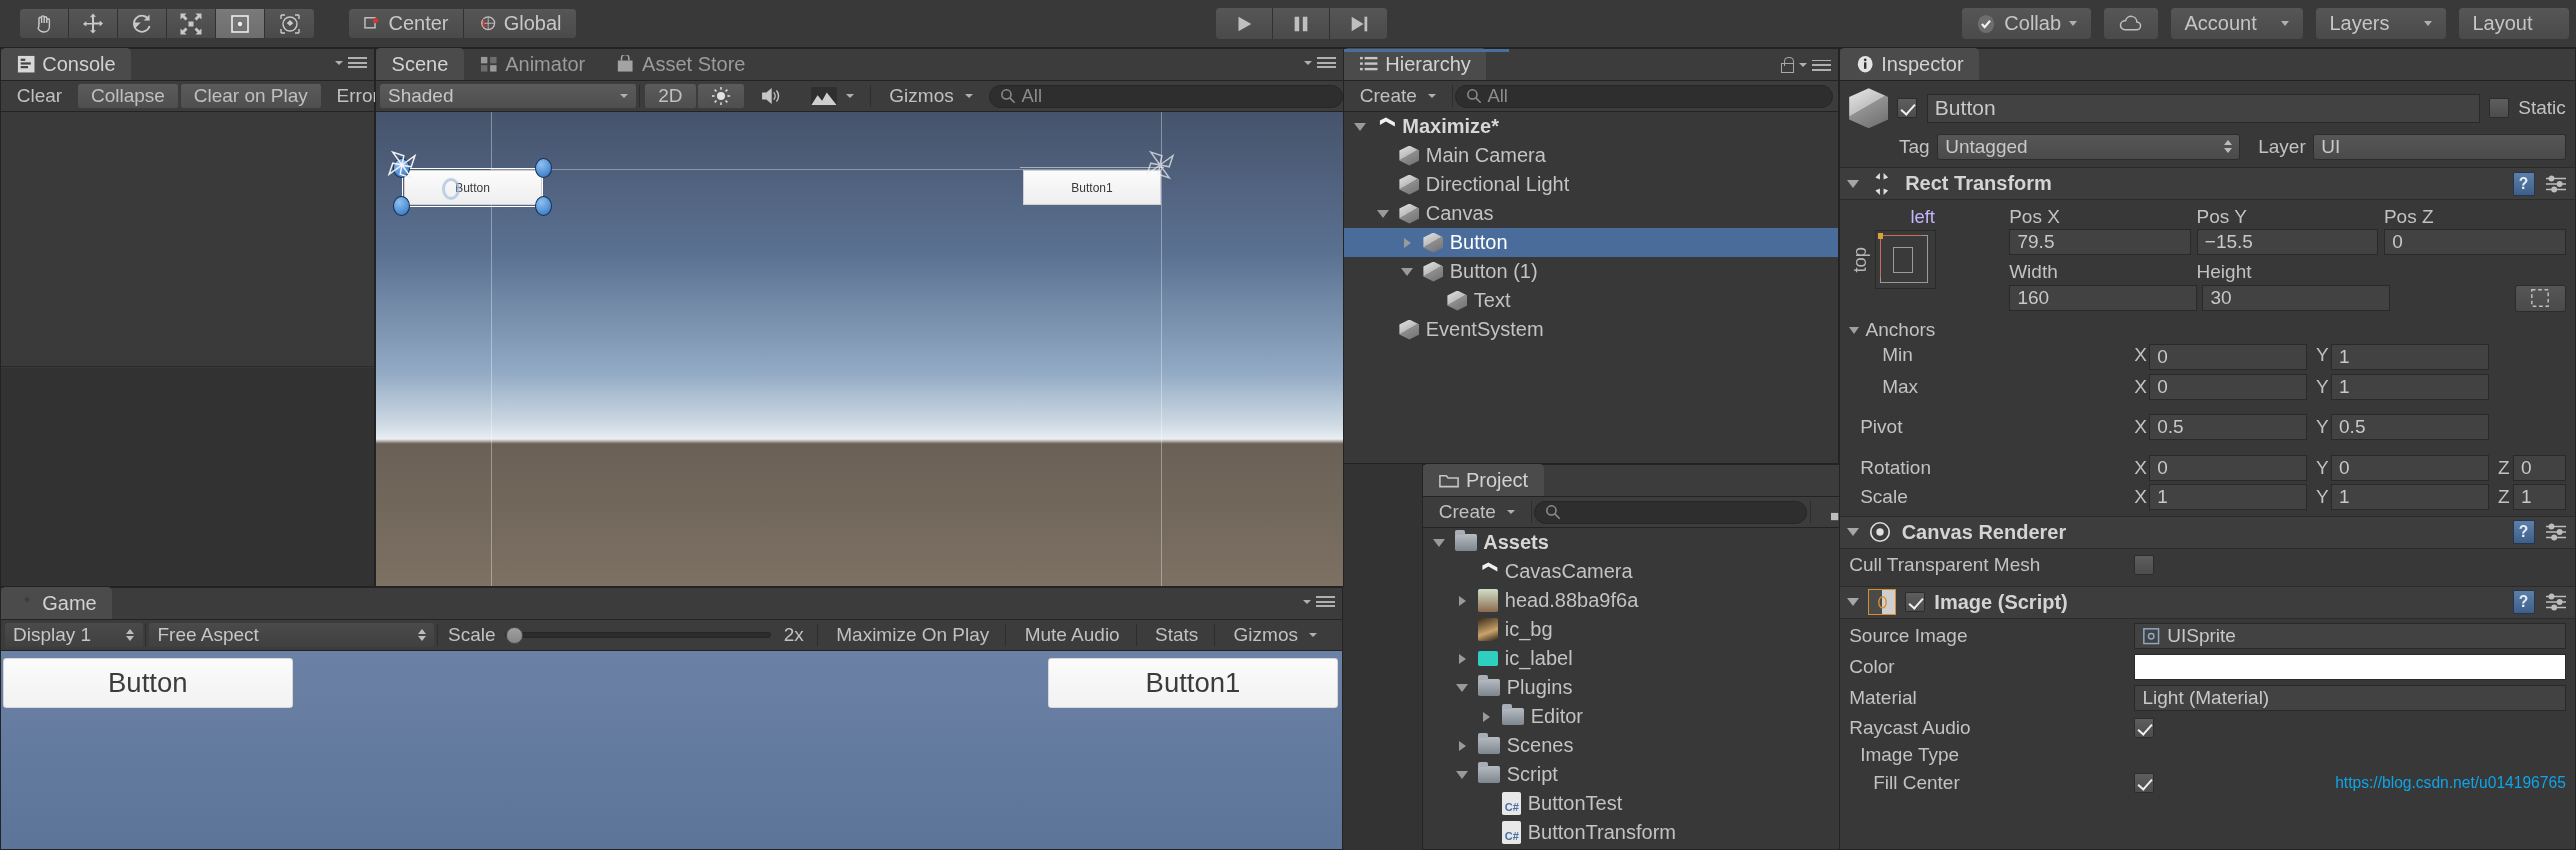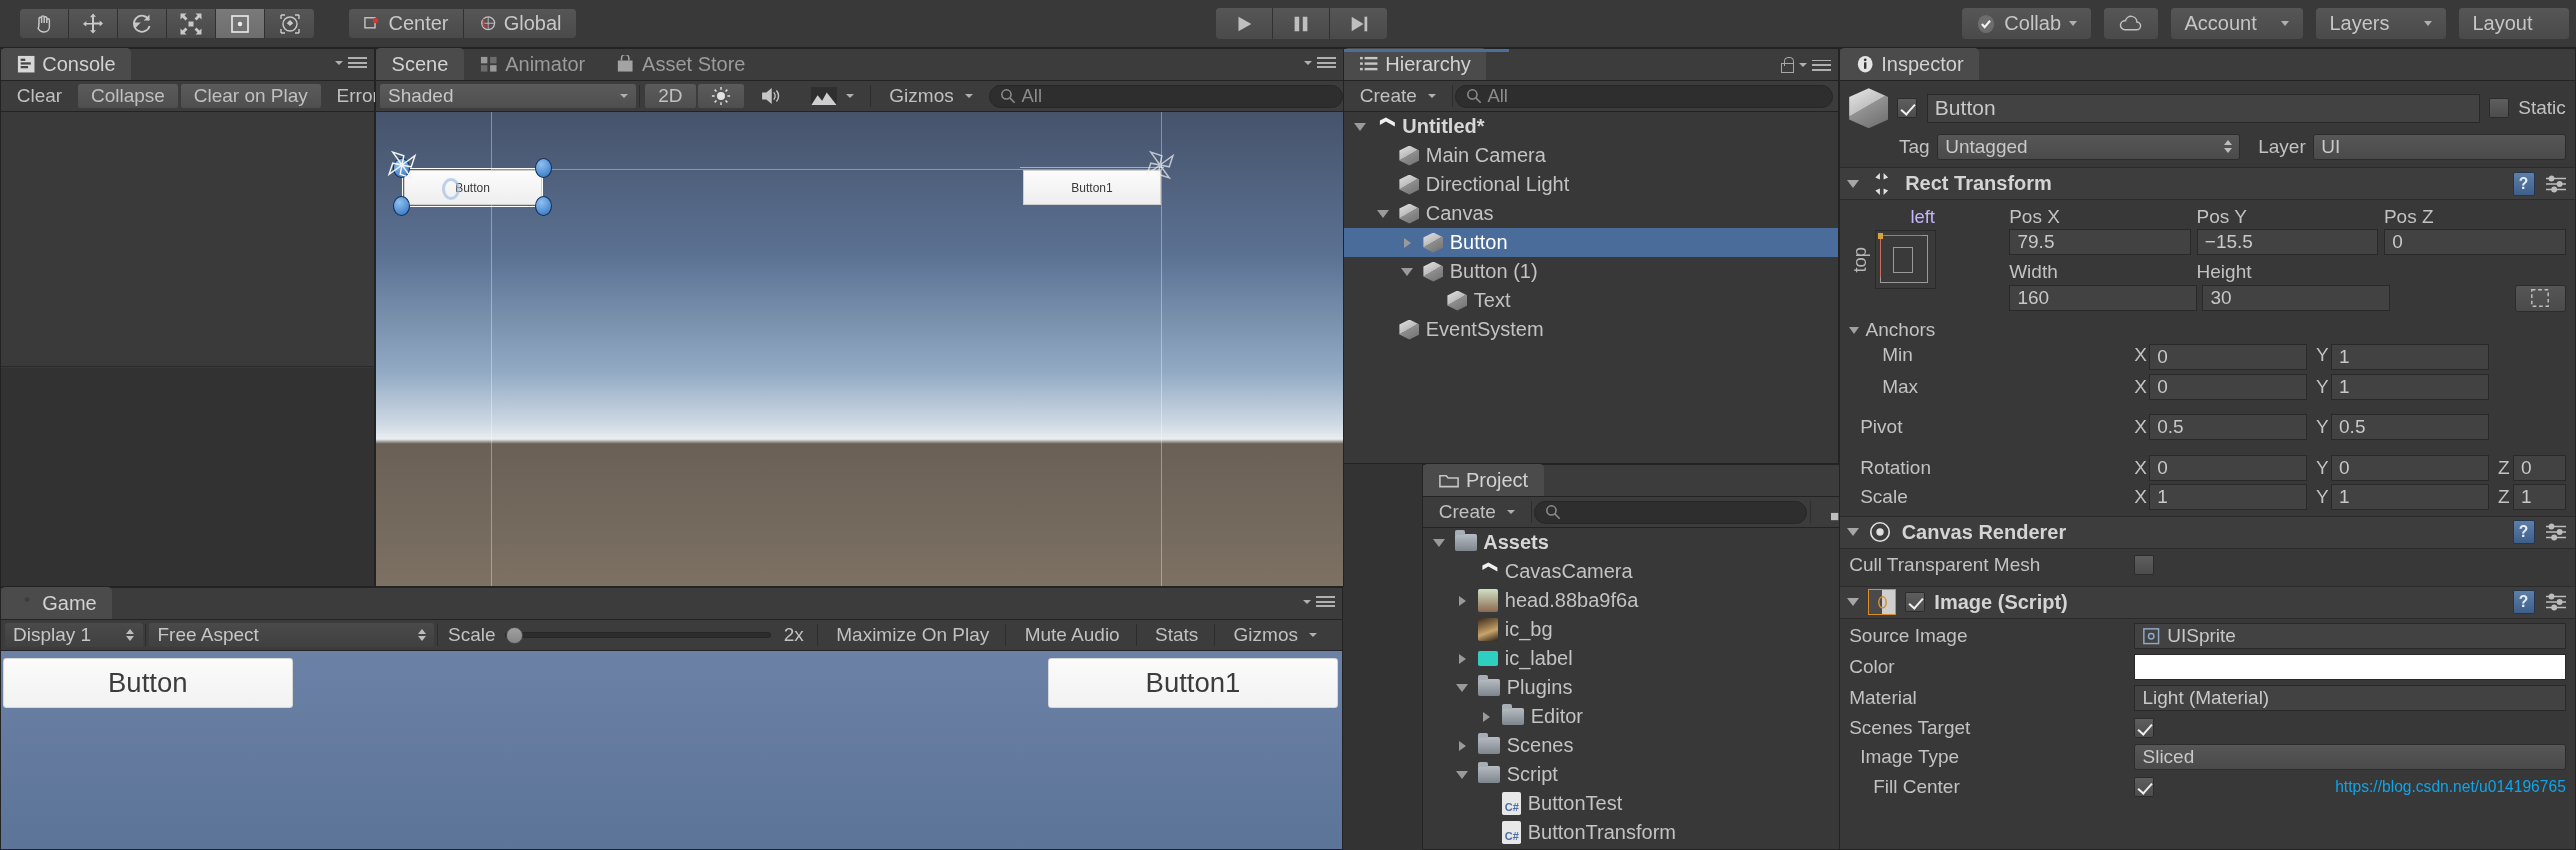--- a/index.html
+++ b/index.html
@@ -642,21 +642,21 @@
           </svg>
         <span>All</span>
       </div>
     </div>
     <div class="tree" id="hier-tree">
         <div class="trow bold" style="padding-left:5.5px">
           <span class="tw">
             <i class="tri open"></i>
           </span>
           <span class="unity-ic"></span>
-          <span>Untitled*</span>
+          <span>Maximize*</span>
         </div>
         <div class="trow" style="padding-left:29px">
           <span class="tw"></span>
           <span class="cube"></span>
           <span>Main Camera</span>
         </div>
         <div class="trow" style="padding-left:29px">
           <span class="tw"></span>
           <span class="cube"></span>
           <span>Directional Light</span>
@@ -1052,28 +1052,25 @@
         <span class="lbl" style="width:285px">Color</span>
         <div style="flex:1;height:26px;background:#ffffff;border:0.9px solid #292929"></div>
       </div>
       <div style="display:flex;align-items:center;padding:2.8px 9.2px">
         <span class="lbl" style="width:285px">Material</span>
         <div class="ifield" style="flex:1">
             <span>Light (Material)</span>
           </div>
       </div>
       <div style="display:flex;align-items:center;padding:2.8px 9.2px">
-        <span class="lbl" style="width:285px">Scenes Target</span>
+        <span class="lbl" style="width:285px">Raycast Audio</span>
         <div class="chk on"></div>
       </div>
       <div style="display:flex;align-items:center;padding:2.8px 9.2px">
         <span class="lbl" style="width:285px;padding-left:11px">Image Type</span>
-        <div class="idrop" style="flex:1">
-            <span>Sliced</span>
-          </div>
       </div>
       <div style="display:flex;align-items:center;padding:2.8px 9.2px">
         <span class="lbl" style="width:285px;padding-left:24px">Fill Center</span>
         <div class="chk on"></div>
         <span style="flex:1"></span>
         <span class="watermark">https://blog.csdn.net/u014196765</span>
       </div>
     </div>
   </div>
 </div>

